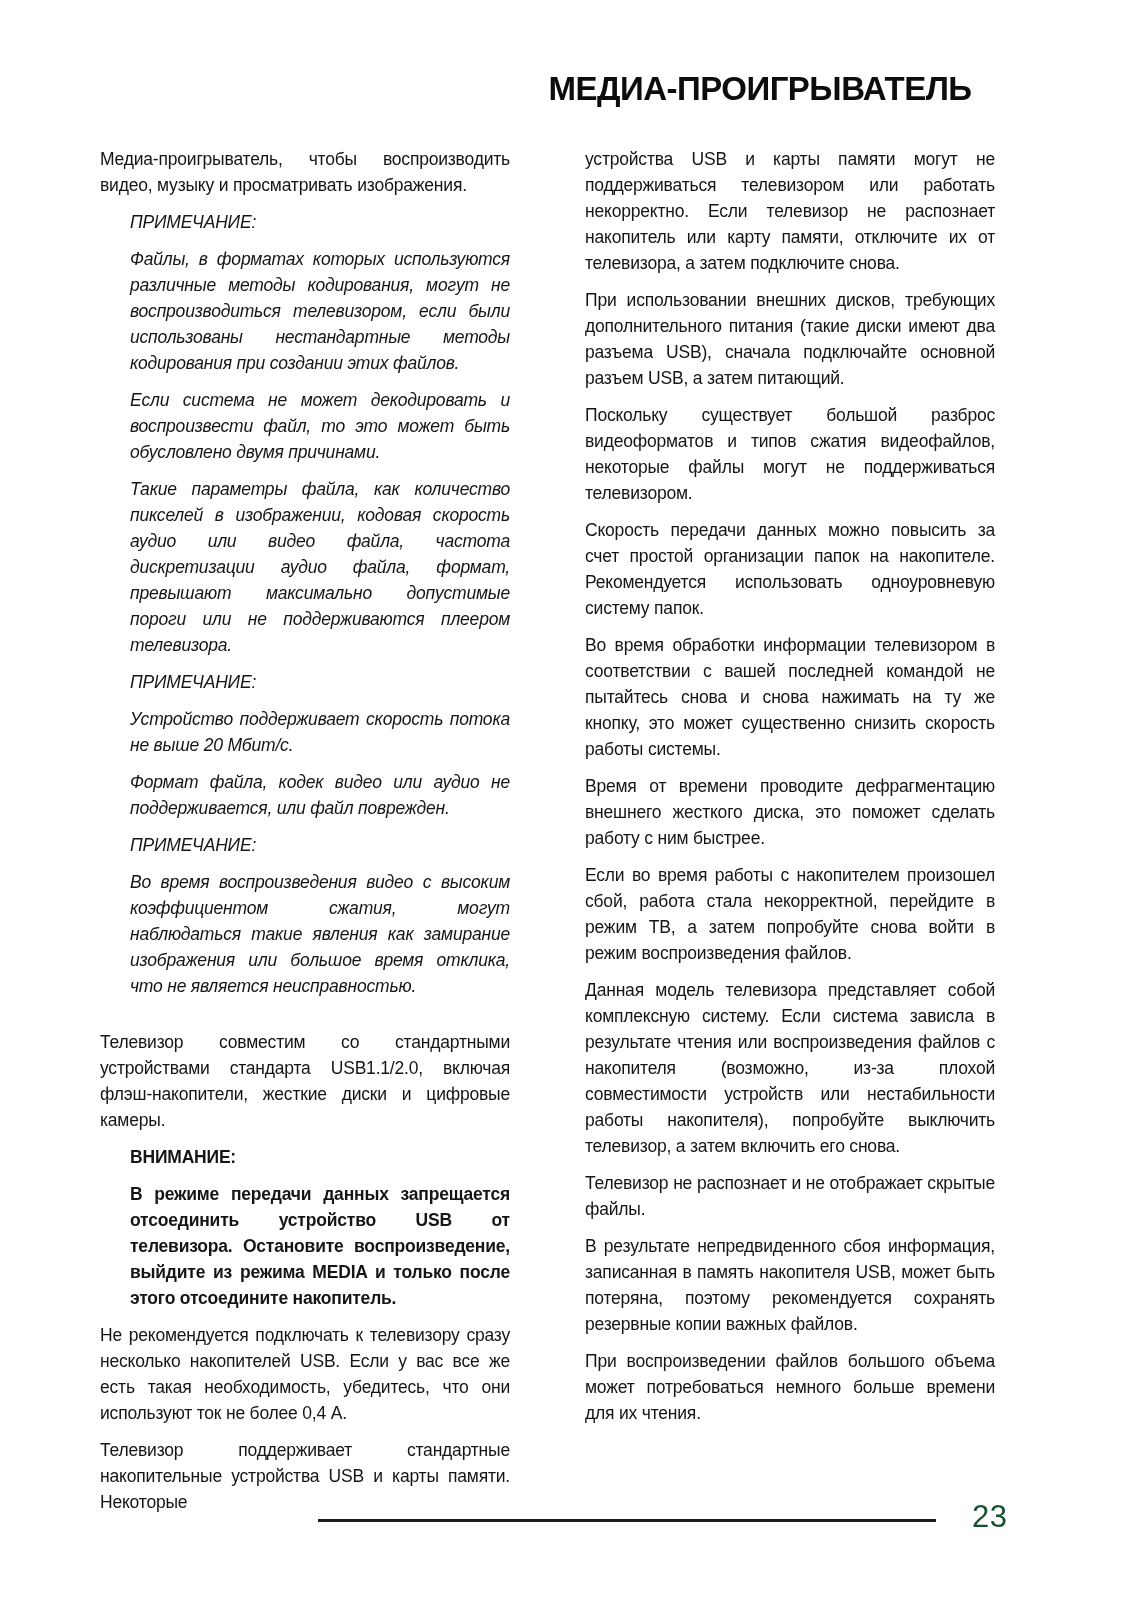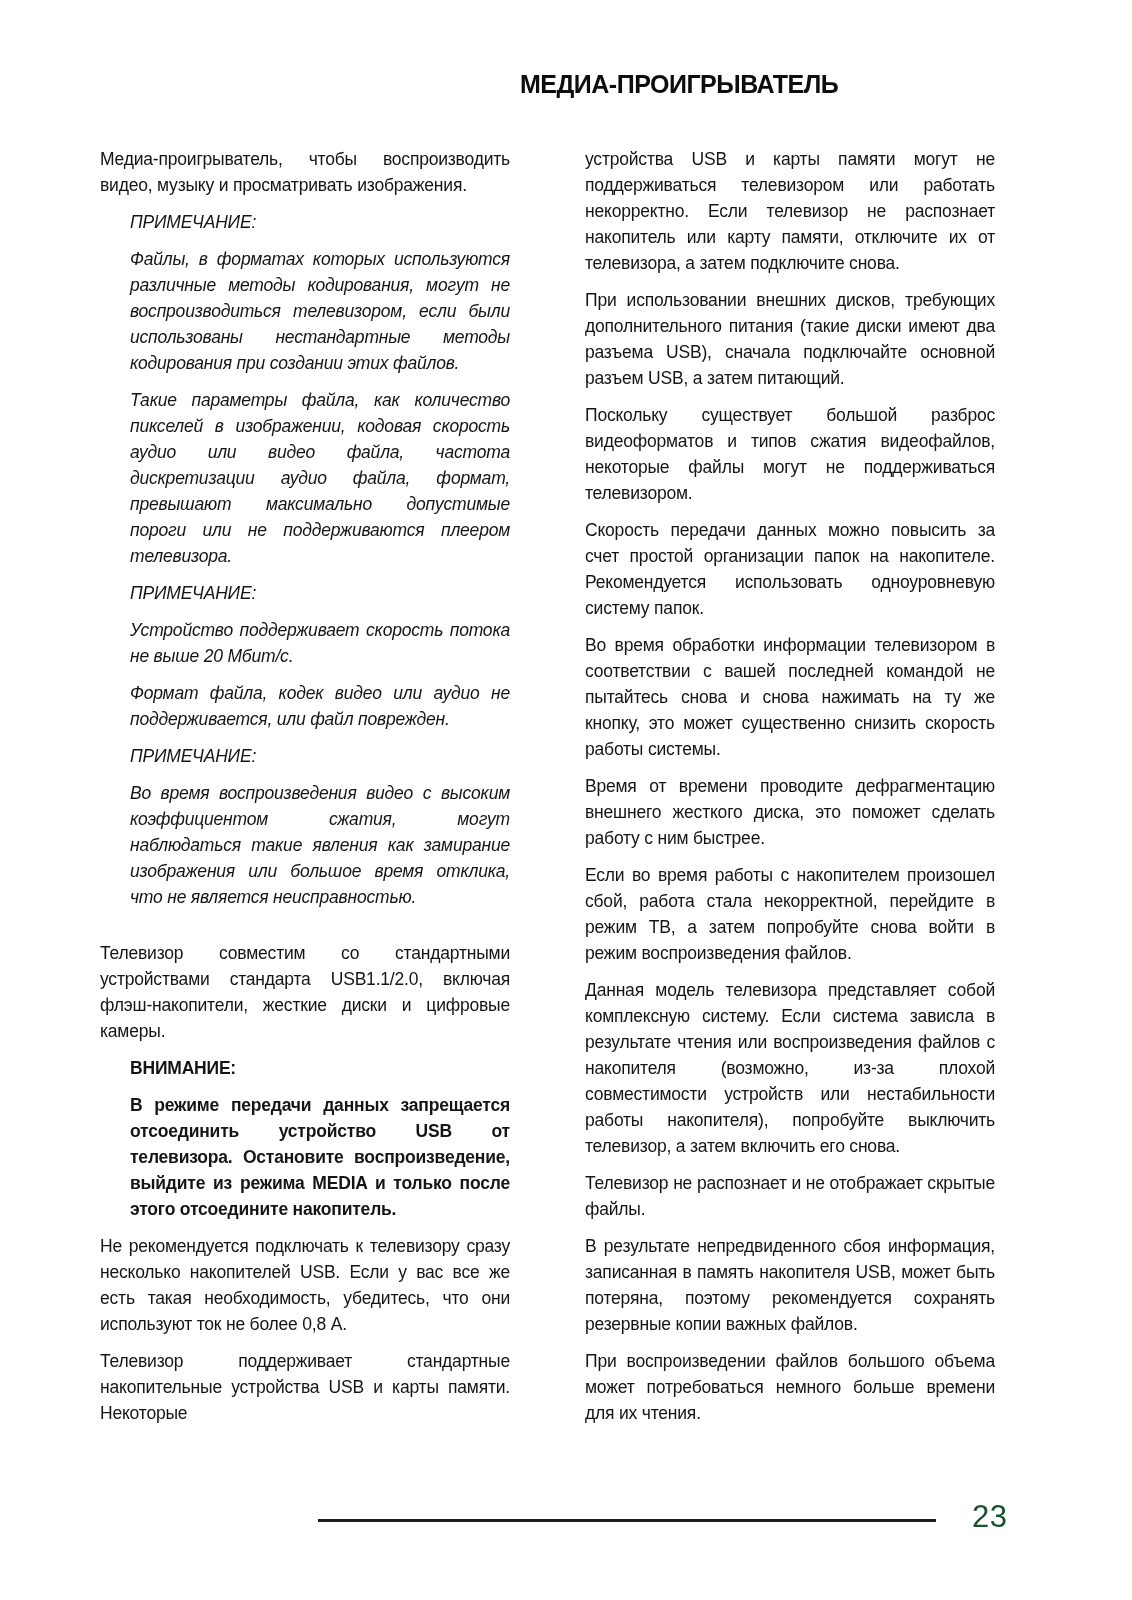--- a/index.html
+++ b/index.html
@@ -8,22 +8,22 @@
     width:1132px; height:1600px;
     position:relative;
     font-family:"Liberation Sans", sans-serif;
     color:#151515;
   }
   .page { position:absolute; inset:0; background:#ffffff; overflow:hidden; }
 
   .title {
     position:absolute;
     top:70px; left:520px; width:480px;
-    text-align:left;
-    font-size:25px;
+    text-align:center;
+    font-size:33px;
     font-weight:bold;
     letter-spacing:-0.5px;
     white-space:nowrap;
     color:#0d0d0d;
   }
 
   .columns {
     position:absolute;
     top:146px; left:100px; width:895px;
     display:flex;
@@ -63,30 +63,31 @@
 <div class="page">
 
   <h1 class="title">МЕДИА-ПРОИГРЫВАТЕЛЬ</h1>
 
   <div class="columns">
 
     <div class="col">
       <p>Медиа-проигрыватель, чтобы воспроизводить видео, музыку и просматривать изображения.</p>
       <p class="note-label indent">ПРИМЕЧАНИЕ:</p>
       <p class="note indent">Файлы, в форматах которых используются различные методы кодирования, могут не воспроизводиться телевизором, если были использованы нестандартные методы кодирования при создании этих файлов.</p>
+      <p class="note indent">Если система не может декодировать и воспроизвести файл, то это может быть обусловлено двумя причинами.</p>
       <p class="note indent">Такие параметры файла, как количество пикселей в изображении, кодовая скорость аудио или видео файла, частота дискретизации аудио файла, формат, превышают максимально допустимые пороги или не поддерживаются плеером телевизора.</p>
       <p class="note-label indent">ПРИМЕЧАНИЕ:</p>
       <p class="note indent">Устройство поддерживает скорость потока не выше 20 Мбит/с.</p>
       <p class="note indent">Формат файла, кодек видео или аудио не поддерживается, или файл поврежден.</p>
       <p class="note-label indent">ПРИМЕЧАНИЕ:</p>
       <p class="note indent">Во время воспроизведения видео с высоким коэффициентом сжатия, могут наблюдаться такие явления как замирание изображения или большое время отклика, что не является неисправностью.</p>
       <p class="gap-top">Телевизор совместим со стандартными устройствами стандарта USB1.1/2.0, включая флэш-накопители, жесткие диски и цифровые камеры.</p>
       <p class="warn-label indent">ВНИМАНИЕ:</p>
       <p class="warn indent">В режиме передачи данных запрещается отсоединить устройство USB от телевизора. Остановите воспроизведение, выйдите из режима MEDIA и только после этого отсоедините накопитель.</p>
-      <p>Не рекомендуется подключать к телевизору сразу несколько накопителей USB. Если у вас все же есть такая необходимость, убедитесь, что они используют ток не более 0,8 А.</p>
+      <p>Не рекомендуется подключать к телевизору сразу несколько накопителей USB. Если у вас все же есть такая необходимость, убедитесь, что они используют ток не более 0,4 А.</p>
       <p>Телевизор поддерживает стандартные накопительные устройства USB и карты памяти. Некоторые</p>
     </div>
 
     <div class="col">
       <p>устройства USB и карты памяти могут не поддерживаться телевизором или работать некорректно. Если телевизор не распознает накопитель или карту памяти, отключите их от телевизора, а затем подключите снова.</p>
       <p>При использовании внешних дисков, требующих дополнительного питания (такие диски имеют два разъема USB), сначала подключайте основной разъем USB, а затем питающий.</p>
       <p>Поскольку существует большой разброс видеоформатов и типов сжатия видеофайлов, некоторые файлы могут не поддерживаться телевизором.</p>
       <p>Скорость передачи данных можно повысить за счет простой организации папок на накопителе. Рекомендуется использовать одноуровневую систему папок.</p>
       <p>Во время обработки информации телевизором в соответствии с вашей последней командой не пытайтесь снова и снова нажимать на ту же кнопку, это может существенно снизить скорость работы системы.</p>
       <p>Время от времени проводите дефрагментацию внешнего жесткого диска, это поможет сделать работу с ним быстрее.</p>

